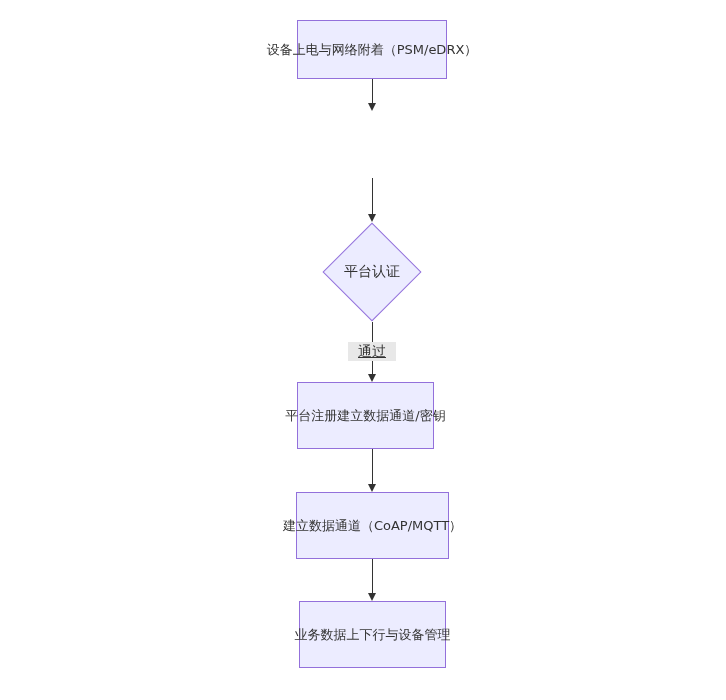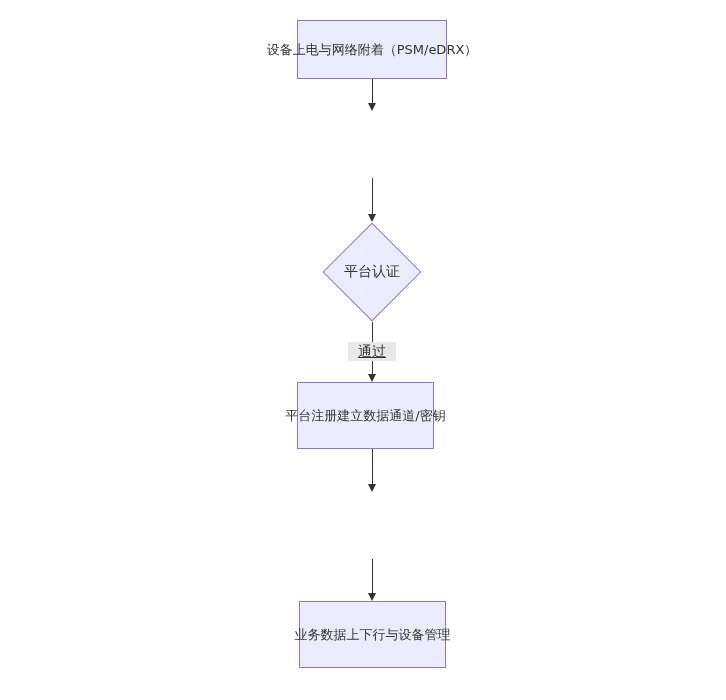--- a/index.html
+++ b/index.html
@@ -96,20 +96,24 @@
   <div class="arrowhead" style="left:367.5px;top:374px"></div>
 
   <div class="node" style="left:297px;top:382px;width:137px;height:67px">
     <span>平台注册</span>
     <span>建立数据通道/密钥</span>
   </div>
 
   <div class="edge-line" style="left:371.5px;top:449px;height:35px"></div>
   <div class="arrowhead" style="left:367.5px;top:484px"></div>
 
+  <div class="node" style="left:296px;top:492px;width:153px;height:67px">
+    <span>建立数据通道</span>
+    <span>（CoAP/MQTT）</span>
+  </div>
 
   <div class="edge-line" style="left:371.5px;top:559px;height:34px"></div>
   <div class="arrowhead" style="left:367.5px;top:593px"></div>
 
   <div class="node" style="left:299px;top:601px;width:147px;height:67px">
     <span>业务数据上下行</span>
     <span>与设备管理</span>
   </div>
 
 </div>

